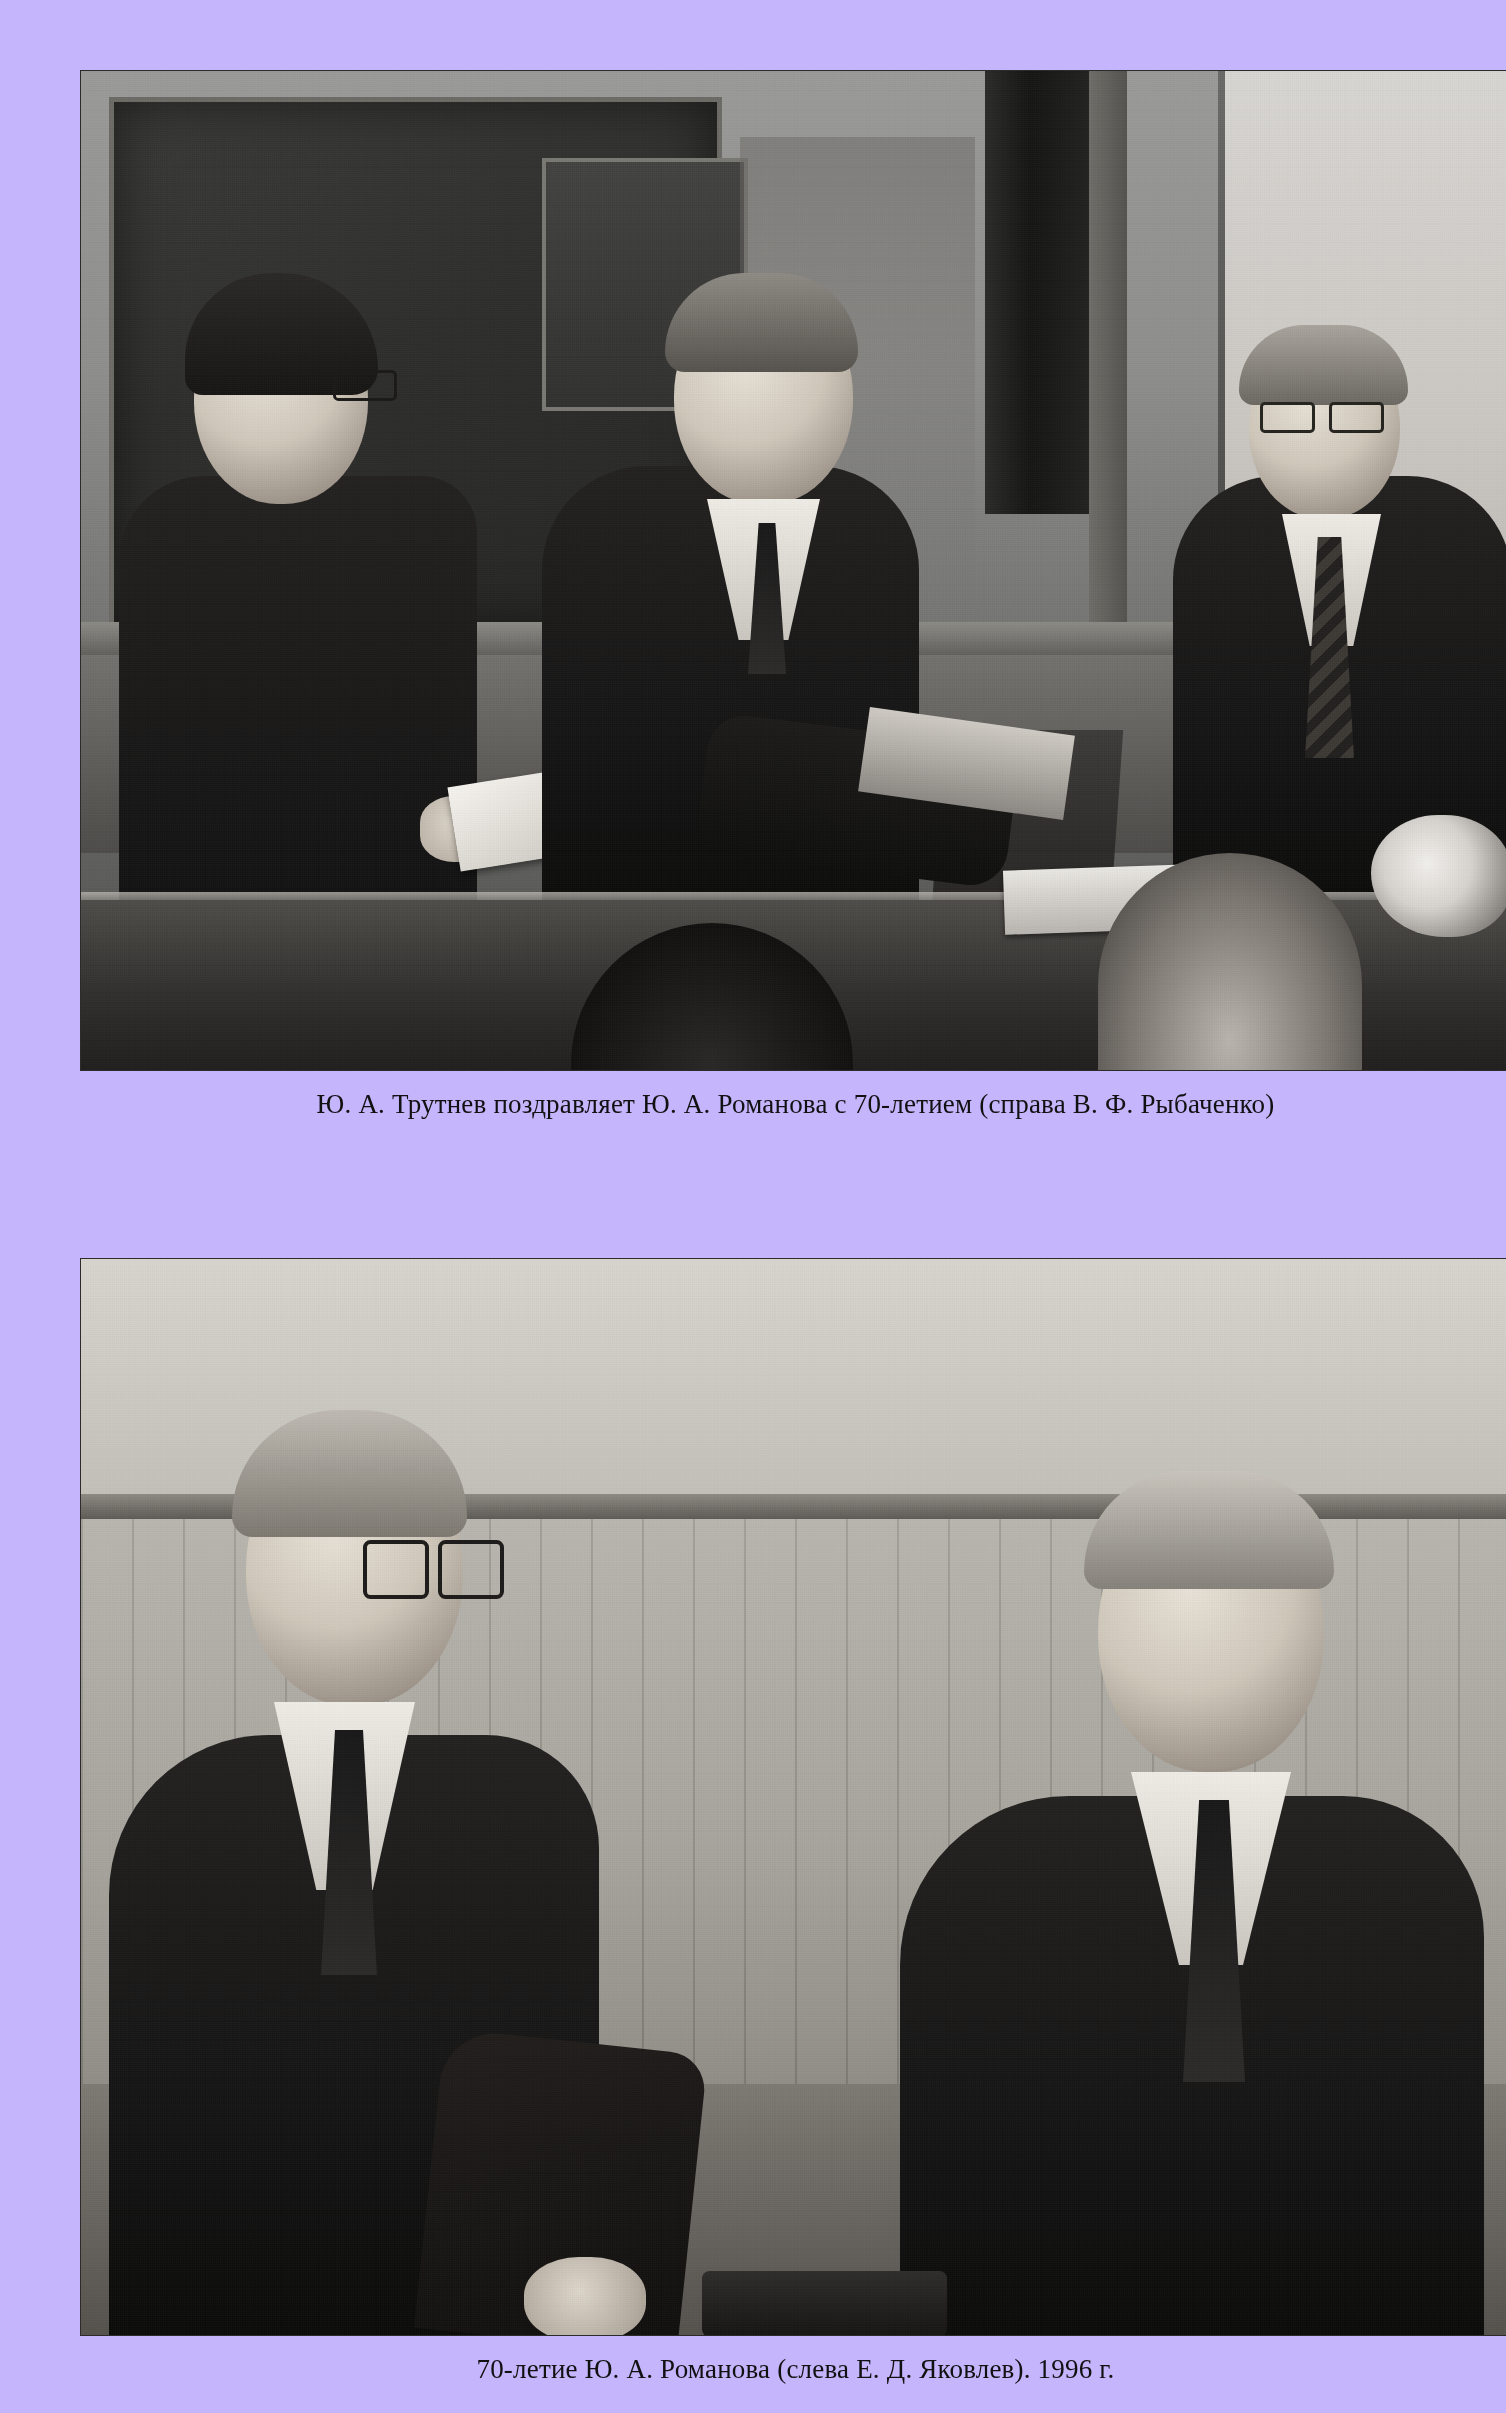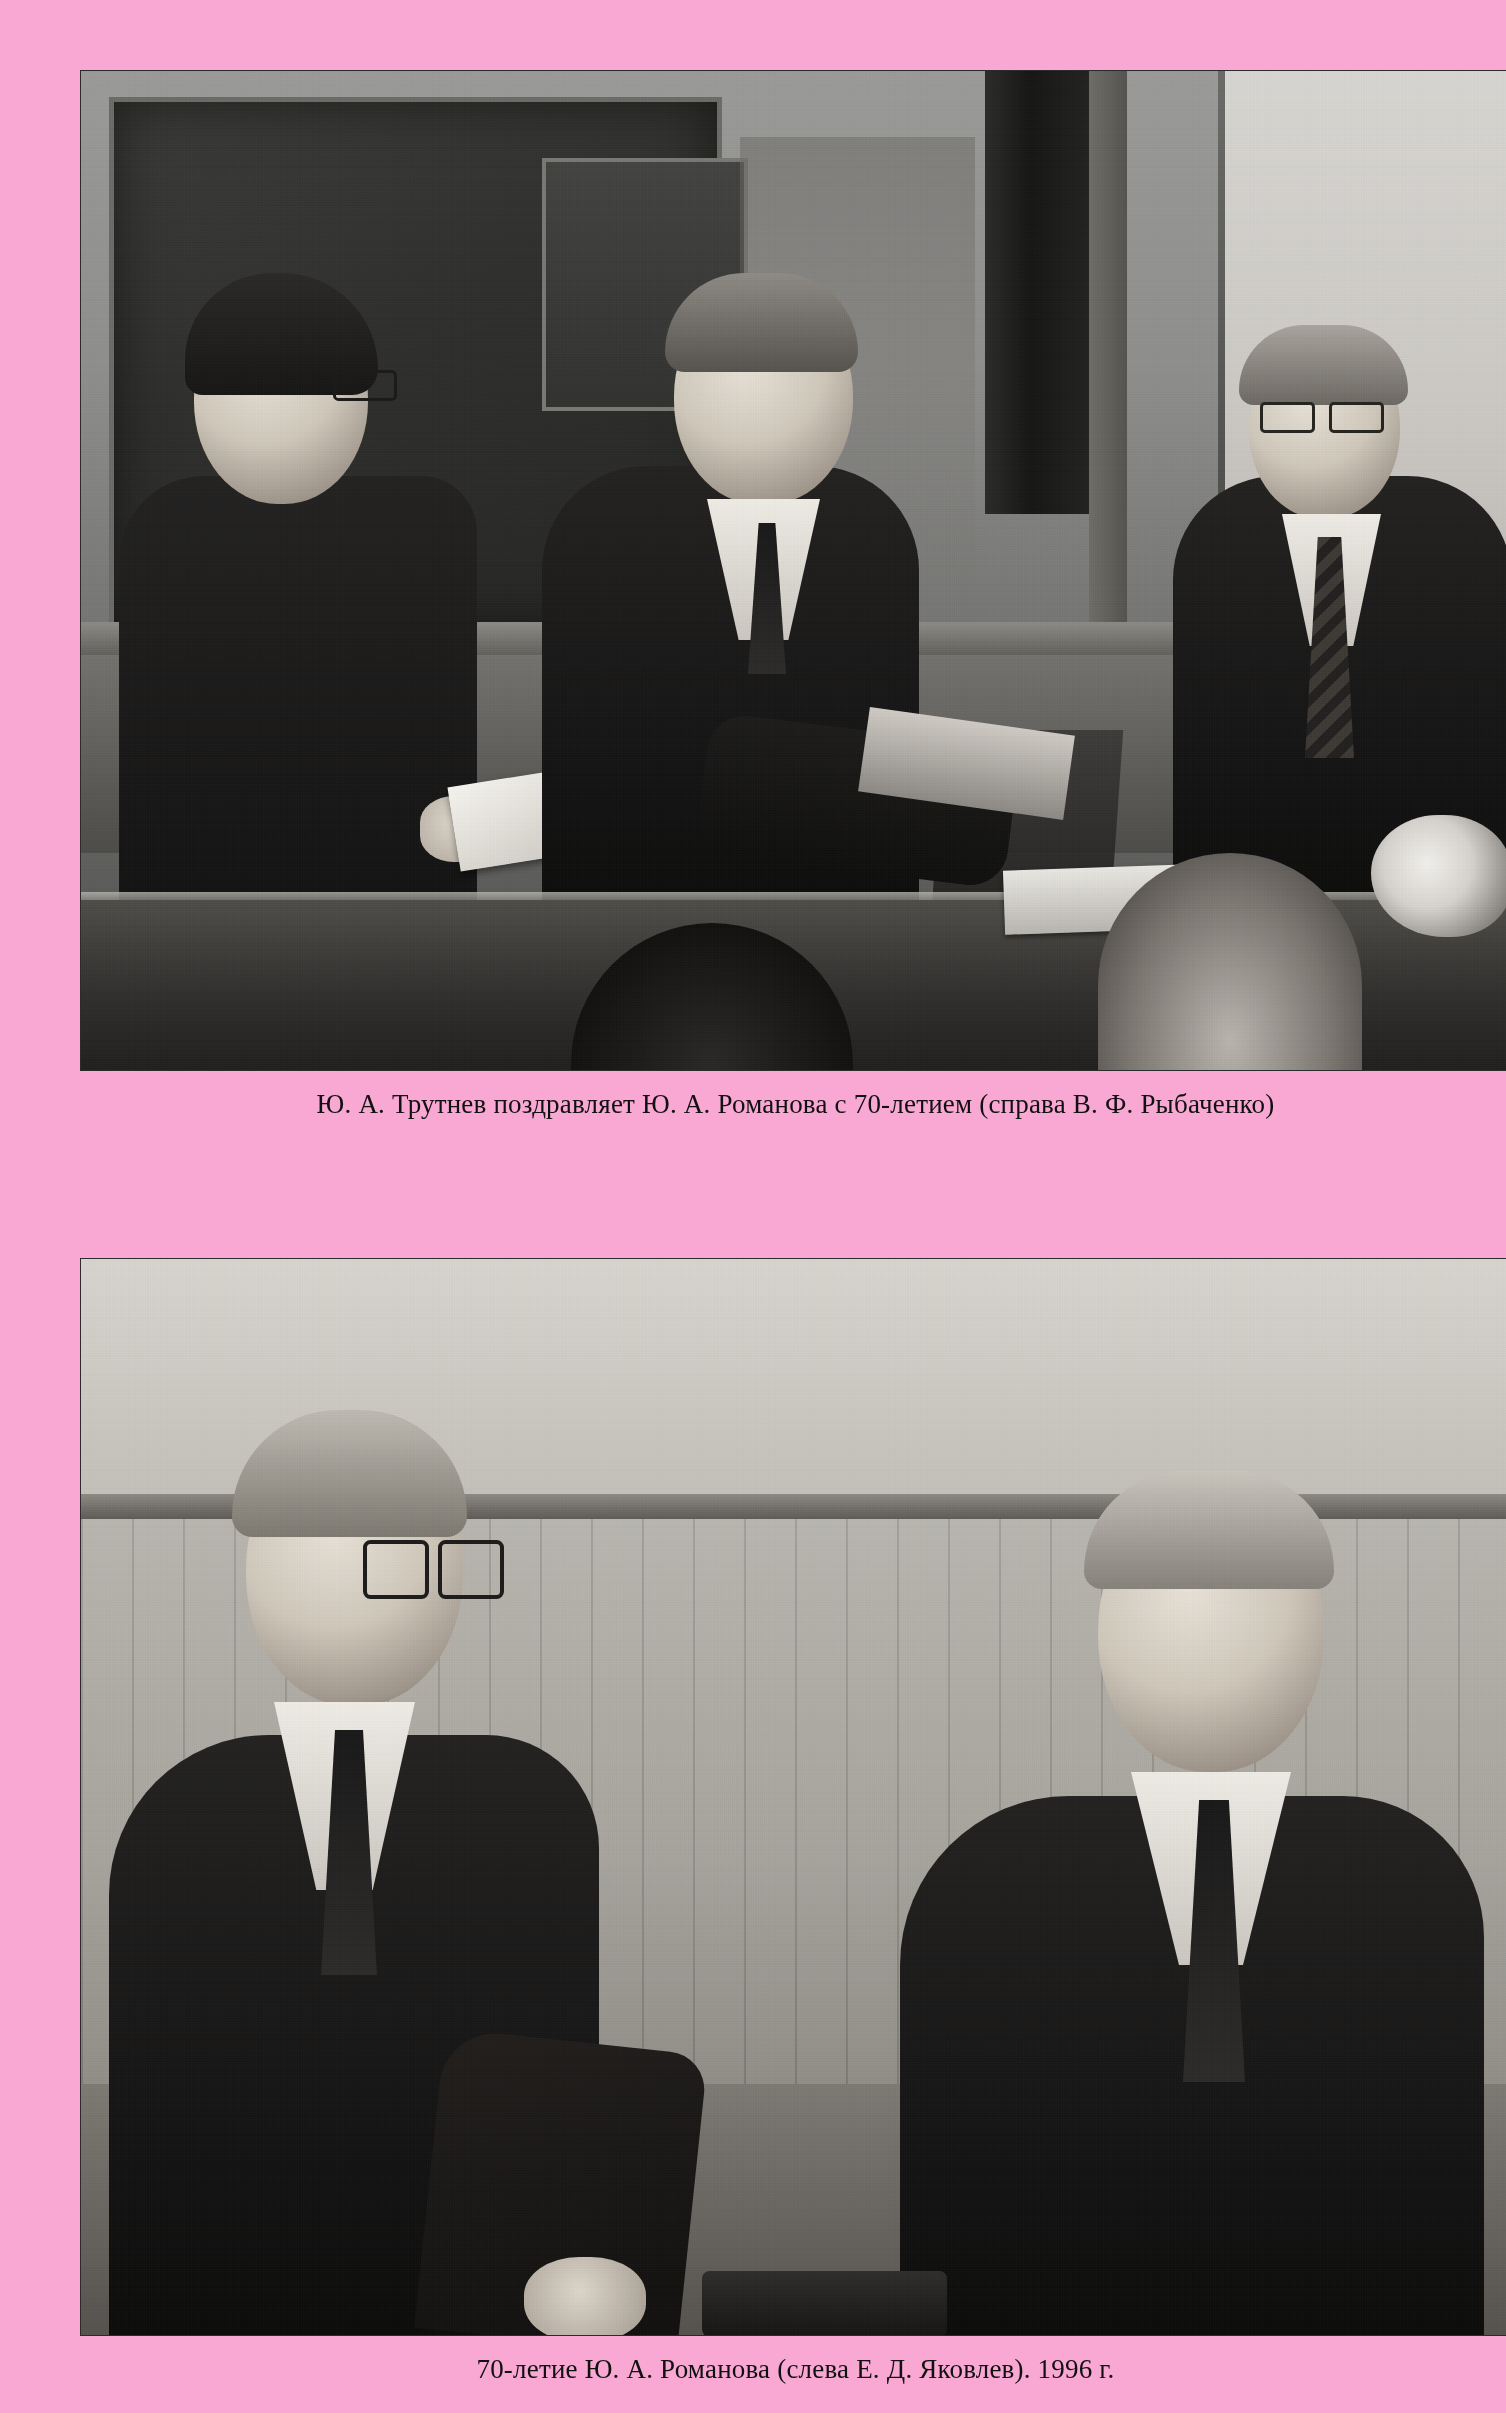--- a/index.html
+++ b/index.html
@@ -13,21 +13,21 @@
     height: 2413px;
     font-family: "Liberation Serif", serif;
     color: #000000;
     position: relative;
     overflow: hidden;
   }
   .page {
     width: 1507px;
     height: 2413px;
     position: relative;
-    background: #f9a8d4;
+    background: #c4b5fd;
     padding: 0;
     box-sizing: border-box;
   }
 
   .figure {
     position: absolute;
     left: 0;
     width: 100%;
   }
 

